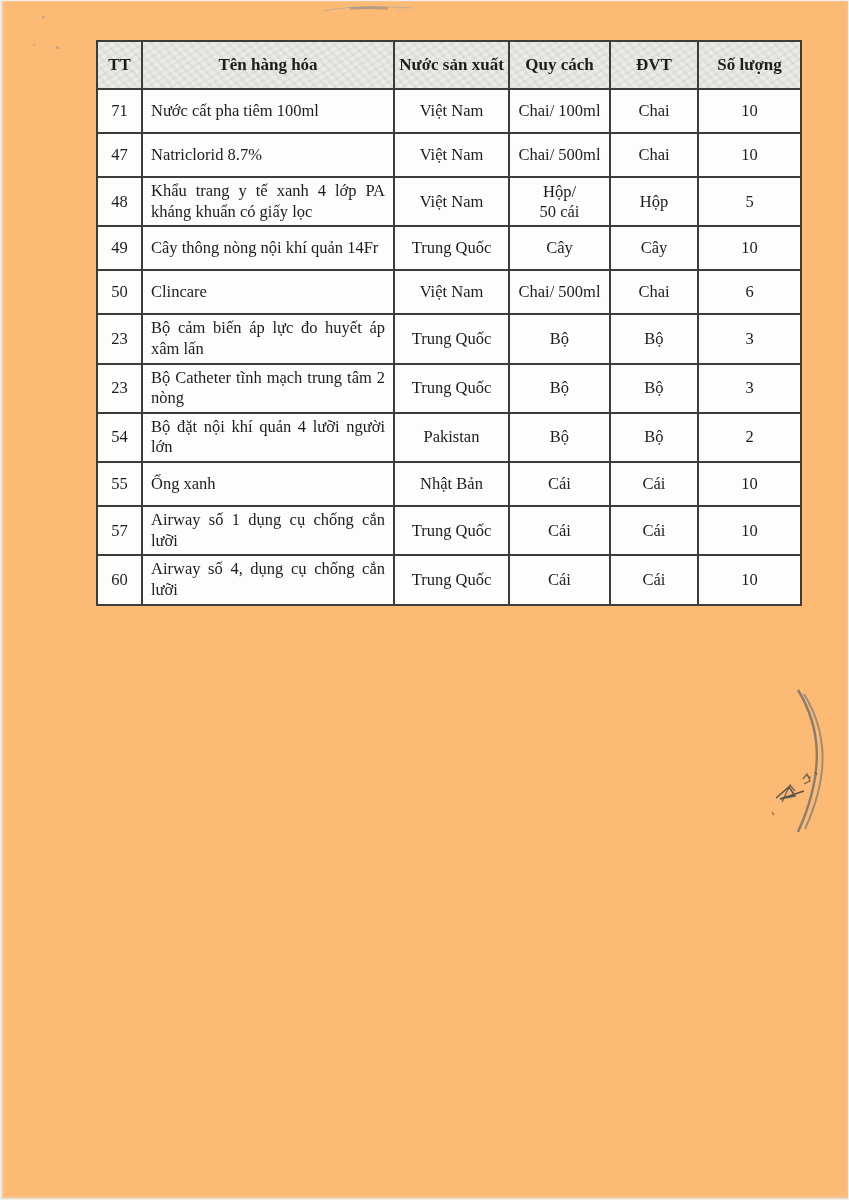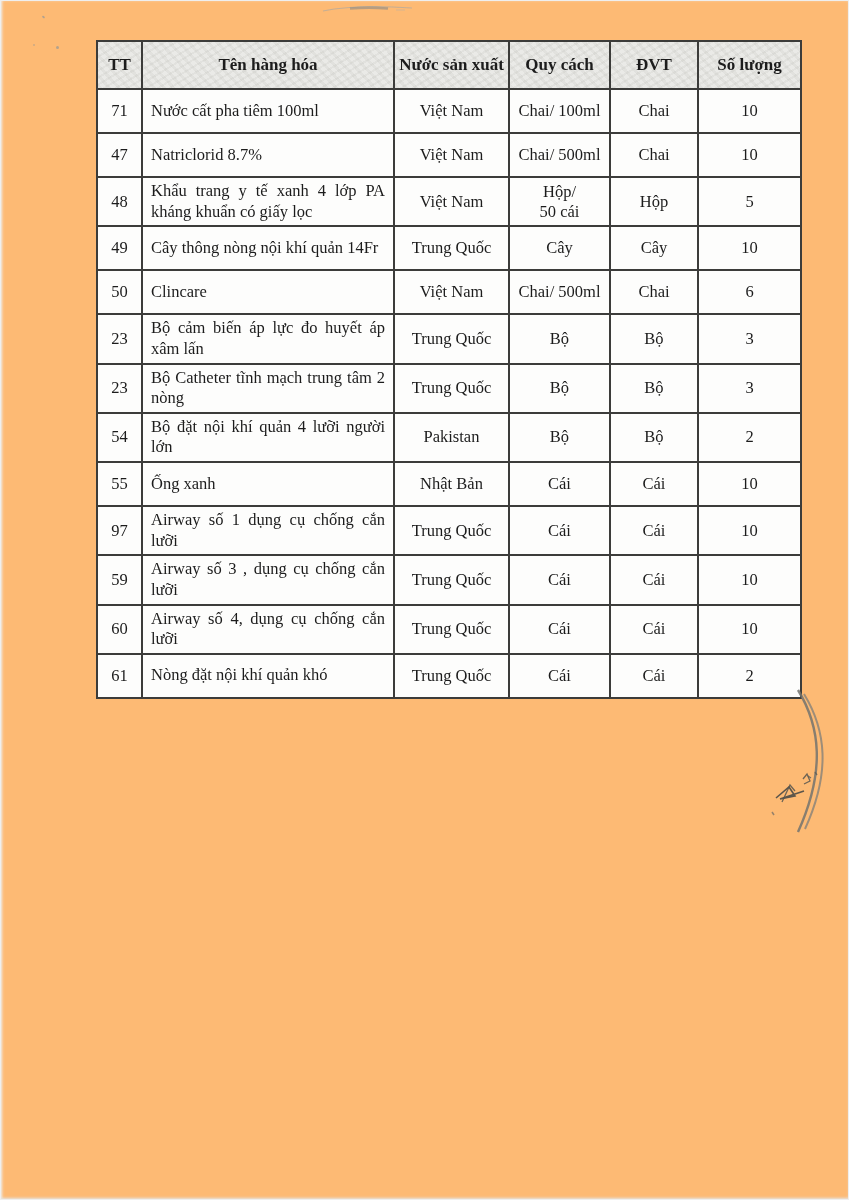--- a/index.html
+++ b/index.html
@@ -160,50 +160,34 @@
         </tr>
         <tr>
           <td class="c-tt">55</td>
           <td class="c-name">Ống xanh</td>
           <td class="c-country">Nhật Bản</td>
           <td class="c-spec">Cái</td>
           <td class="c-unit">Cái</td>
           <td class="c-qty">10</td>
         </tr>
         <tr>
-          <td class="c-tt">97</td>
+          <td class="c-tt">57</td>
           <td class="c-name">Airway số 1 dụng cụ chống cắn lưỡi</td>
-          <td class="c-country">Trung Quốc</td>
-          <td class="c-spec">Cái</td>
-          <td class="c-unit">Cái</td>
-          <td class="c-qty">10</td>
-        </tr>
-        <tr>
-          <td class="c-tt">59</td>
-          <td class="c-name">Airway số 3 , dụng cụ chống cắn lưỡi</td>
           <td class="c-country">Trung Quốc</td>
           <td class="c-spec">Cái</td>
           <td class="c-unit">Cái</td>
           <td class="c-qty">10</td>
         </tr>
         <tr>
           <td class="c-tt">60</td>
           <td class="c-name">Airway số 4, dụng cụ chống cắn lưỡi</td>
           <td class="c-country">Trung Quốc</td>
           <td class="c-spec">Cái</td>
           <td class="c-unit">Cái</td>
           <td class="c-qty">10</td>
-        </tr>
-        <tr>
-          <td class="c-tt">61</td>
-          <td class="c-name">Nòng đặt nội khí quản khó</td>
-          <td class="c-country">Trung Quốc</td>
-          <td class="c-spec">Cái</td>
-          <td class="c-unit">Cái</td>
-          <td class="c-qty">2</td>
         </tr>
       </tbody>
   </table>
 
   <svg class="artifact" style="left:768px; top:686px;" width="81" height="160" viewBox="0 0 81 160">
     <path d="M 30 4 C 52 40, 58 84, 30 146" stroke="#73736f" stroke-width="2.4" fill="none" opacity="0.85"></path>
     <path d="M 36 8 C 58 44, 63 86, 37 143" stroke="#7d7d79" stroke-width="2" fill="none" opacity="0.75"></path>
     <path d="M 8 112 l 13 -11 l 6 9 l -15 3 l 24 -8" stroke="#4a4a46" stroke-width="1.6" fill="none" opacity="0.9"></path>
     <path d="M 14 116 l 8 -17 l 5 6 m 8 -12 l 4 -5 l 3 7 l -6 3" stroke="#55554f" stroke-width="1.3" fill="none" opacity="0.85"></path>
     <path d="M 40 90 l 3 2 m 4 -6 l 2 3" stroke="#5c5c57" stroke-width="1.4" fill="none" opacity="0.8"></path>

